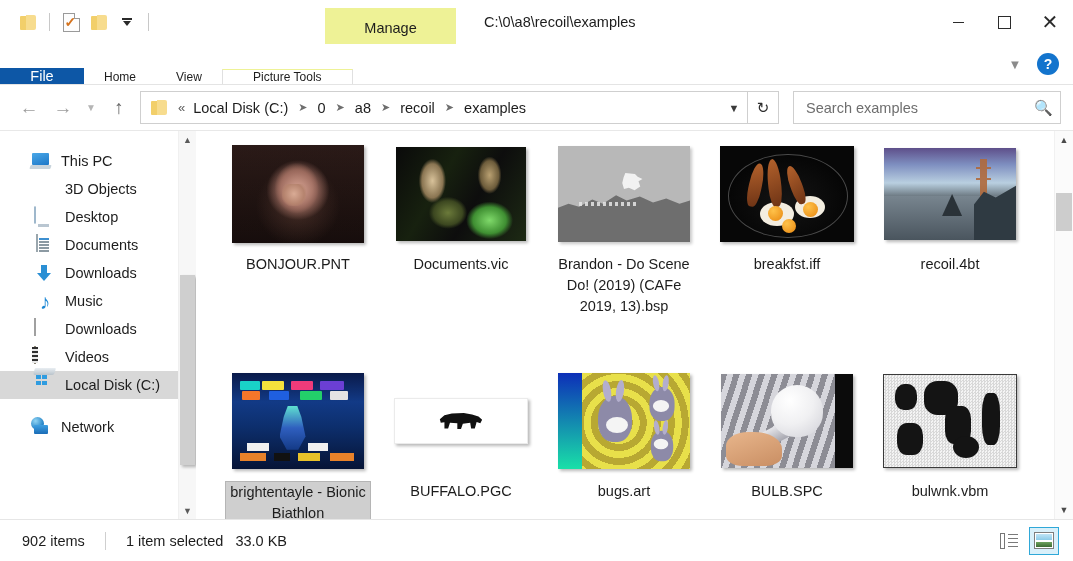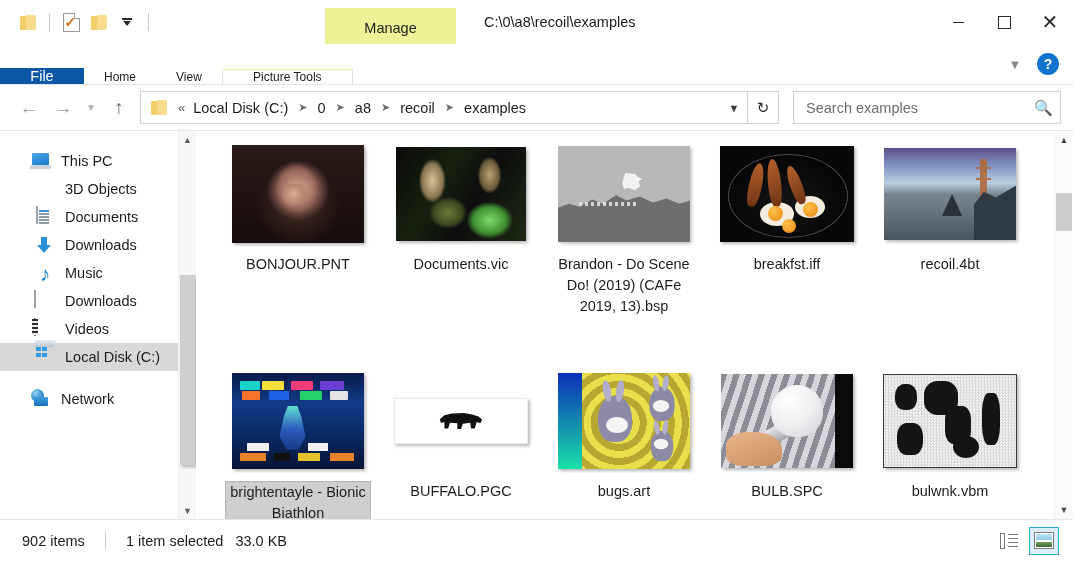--- a/index.html
+++ b/index.html
@@ -977,20 +977,24 @@
             <span class="base"></span>
         </span>
         <span>This PC</span>
       </div>
 
       <div class="nav-item">
         <span class="nav-icon"><span class="ic-3d"></span></span>
         <span>3D Objects</span>
       </div>
 
+      <div class="nav-item">
+        <span class="nav-icon"><span class="ic-desktop"></span></span>
+        <span>Desktop</span>
+      </div>
 
       <div class="nav-item">
         <span class="nav-icon"><span class="ic-doc"></span></span>
         <span>Documents</span>
       </div>
 
       <div class="nav-item">
         <span class="nav-icon ic-dl"></span>
         <span>Downloads</span>
       </div>

